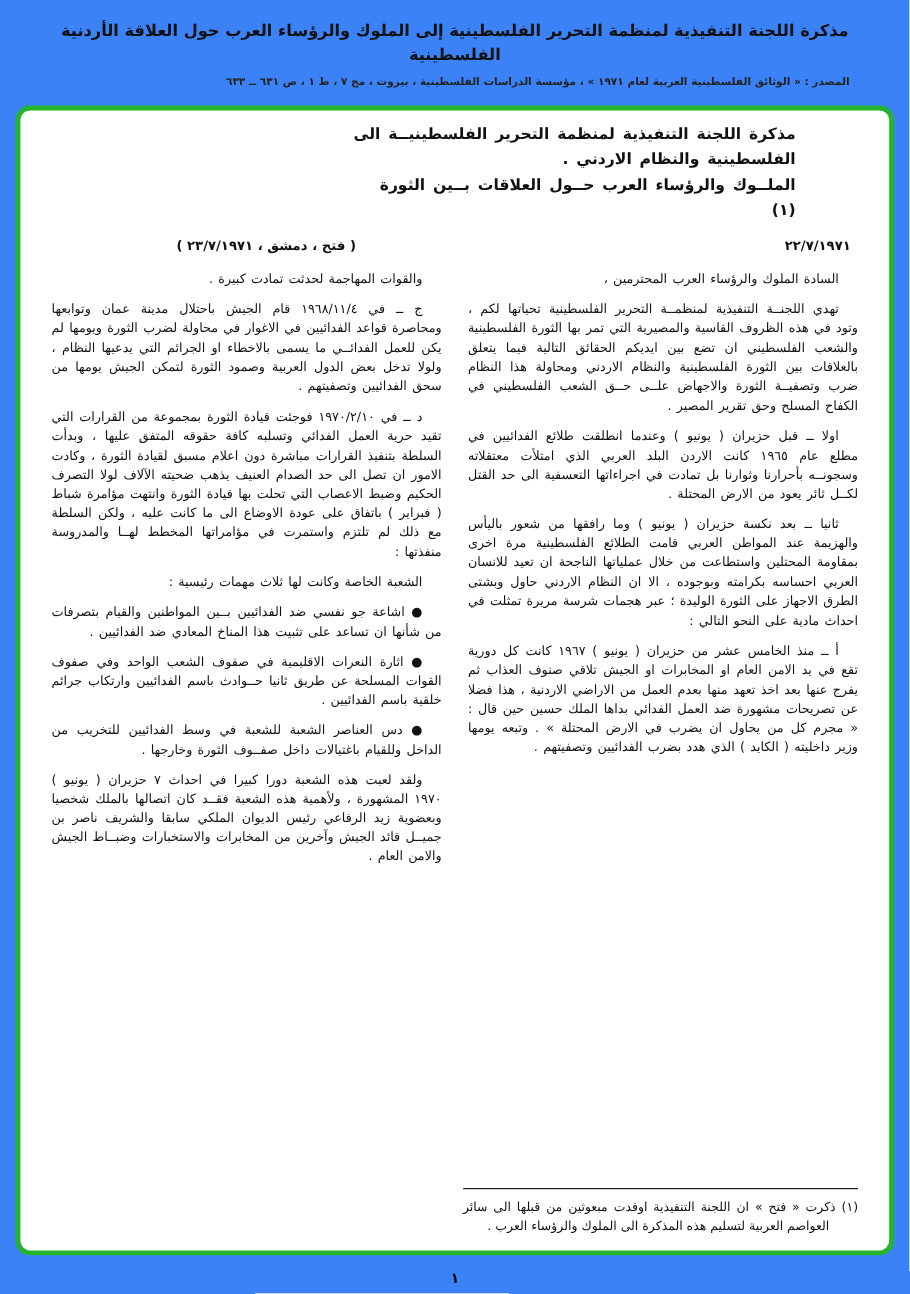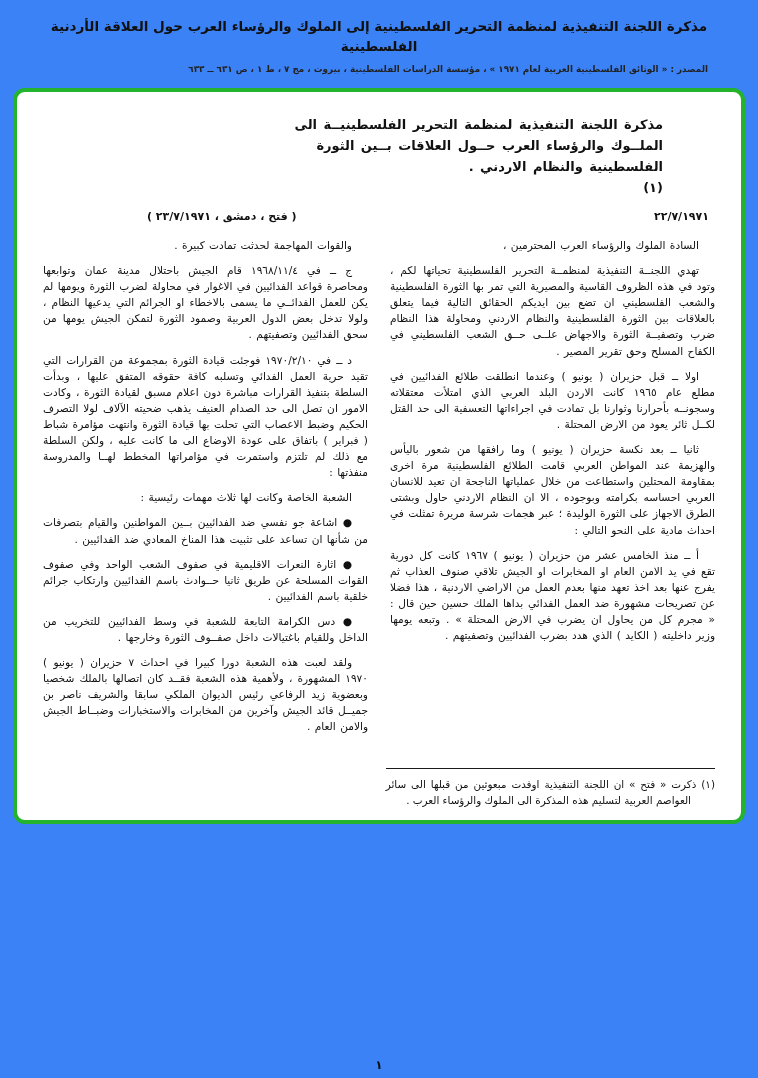--- a/index.html
+++ b/index.html
@@ -21,25 +21,25 @@
     text-align:center; letter-spacing:0.2px;
   }
   .source-line {
     font-weight:bold; font-size:8.8px; line-height:1.5;
     text-align:right; margin-top:6px; padding:0 14px;
     color:#222;
   }
 
   
   .doc-frame {
-    position:absolute; top:88px; left:13px; right:13px; height:736px;
+    position:absolute; top:88px; left:13px; right:13px; height:958px;
     border:4px solid #23b32c; border-radius:12px;
     background:#ffffff;
     box-sizing:border-box;
-    padding:18px 26px 12px 26px;
+    padding:6px 26px 12px 26px;
     display:flex; flex-direction:column;
     overflow:hidden;
   }
 
   .doc-title { padding-right:52px; padding-left:40px; margin-top:4px; }
   .doc-title-line {
     font-weight:bold; font-size:13px; line-height:21px;
     text-align:right; word-spacing:2px;
   }
 
@@ -83,22 +83,22 @@
 
   <div class="header">
     <div class="header-title">مذكرة اللجنة التنفيذية لمنظمة التحرير الفلسطينية إلى الملوك والرؤساء العرب حول العلاقة الأردنية الفلسطينية</div>
     <div class="source-line">المصدر : « الوثائق الفلسطينية العربية لعام ١٩٧١ » ، مؤسسة الدراسات الفلسطينية ، بيروت ، مج ٧ ، ط ١ ، ص ٦٣١ ــ ٦٣٣</div>
   </div>
 
   <div class="doc-frame">
 
     <div class="doc-title">
       <div class="doc-title-line">مذكرة اللجنة التنفيذية لمنظمة التحرير الفلسطينيــة الى</div>
+      <div class="doc-title-line">الفلسطينية والنظام الاردني .</div>
       <div class="doc-title-line">الملــوك والرؤساء العرب حــول العلاقات بــين الثورة</div>
-      <div class="doc-title-line">الفلسطينية والنظام الاردني .</div>
       <div class="doc-title-line">(١)</div>
     </div>
 
     <div class="date-row">
       <span>٢٢/٧/١٩٧١</span>
       <span>( فتح ، دمشق ، ٢٣/٧/١٩٧١ )</span>
     </div>
 
     <div class="columns">
 
@@ -110,21 +110,21 @@
         <p class="para">أ ــ منذ الخامس عشر من حزيران ( يونيو ) ١٩٦٧ كانت كل دورية تقع في يد الامن العام او المخابرات او الجيش تلاقي صنوف العذاب ثم يفرج عنها بعد اخذ تعهد منها بعدم العمل من الاراضي الاردنية ، هذا فضلا عن تصريحات مشهورة ضد العمل الفدائي بداها الملك حسين حين قال : « مجرم كل من يحاول ان يضرب في الارض المحتلة » . وتبعه يومها وزير داخليته ( الكايد ) الذي هدد بضرب الفدائيين وتصفيتهم .</p>
       </div>
 
       <div class="col">
         <p class="para">والقوات المهاجمة لحدثت تمادت كبيرة .</p>
         <p class="para">ج ــ في ١٩٦٨/١١/٤ قام الجيش باحتلال مدينة عمان وتوابعها ومحاصرة قواعد الفدائيين في الاغوار في محاولة لضرب الثورة ويومها لم يكن للعمل الفدائــي ما يسمى بالاخطاء او الجرائم التي يدعيها النظام ، ولولا تدخل بعض الدول العربية وصمود الثورة لتمكن الجيش يومها من سحق الفدائيين وتصفيتهم .</p>
         <p class="para">د ــ في ١٩٧٠/٢/١٠ فوجئت قيادة الثورة بمجموعة من القرارات التي تقيد حرية العمل الفدائي وتسلبه كافة حقوقه المتفق عليها ، وبدأت السلطة بتنفيذ القرارات مباشرة دون اعلام مسبق لقيادة الثورة ، وكادت الامور ان تصل الى حد الصدام العنيف يذهب ضحيته الآلاف لولا التصرف الحكيم وضبط الاعصاب التي تحلت بها قيادة الثورة وانتهت مؤامرة شباط ( فبراير ) باتفاق على عودة الاوضاع الى ما كانت عليه ، ولكن السلطة مع ذلك لم تلتزم واستمرت في مؤامراتها المخطط لهــا والمدروسة منفذتها :</p>
         <p class="para">الشعبة الخاصة وكانت لها ثلاث مهمات رئيسية :</p>
         <p class="para">● اشاعة جو نفسي ضد الفدائيين بــين المواطنين والقيام بتصرفات من شأنها ان تساعد على تثبيت هذا المناخ المعادي ضد الفدائيين .</p>
         <p class="para">● اثارة النعرات الاقليمية في صفوف الشعب الواحد وفي صفوف القوات المسلحة عن طريق ثانيا حــوادث باسم الفدائيين وارتكاب جرائم خلقية باسم الفدائيين .</p>
-        <p class="para">● دس الكرامة التابعة للشعبة في وسط الفدائيين للتخريب من الداخل وللقيام باغتيالات داخل صفــوف الثورة وخارجها .</p>
+        <p class="para">● دس العناصر الشعبة للشعبة في وسط الفدائيين للتخريب من الداخل وللقيام باغتيالات داخل صفــوف الثورة وخارجها .</p>
         <p class="para">ولقد لعبت هذه الشعبة دورا كبيرا في احداث ٧ حزيران ( يونيو ) ١٩٧٠ المشهورة ، ولأهمية هذه الشعبة فقــد كان اتصالها بالملك شخصيا وبعضوية زيد الرفاعي رئيس الديوان الملكي سابقا والشريف ناصر بن جميــل قائد الجيش وآخرين من المخابرات والاستخبارات وضبــاط الجيش والامن العام .</p>
       </div>
 
     </div>
 
     <div class="footnote">(١) ذكرت « فتح » ان اللجنة التنفيذية اوفدت مبعوثين من قبلها الى سائر العواصم العربية لتسليم هذه المذكرة الى الملوك والرؤساء العرب .</div>
 
   </div>
 
   <div class="page-number">١</div>

